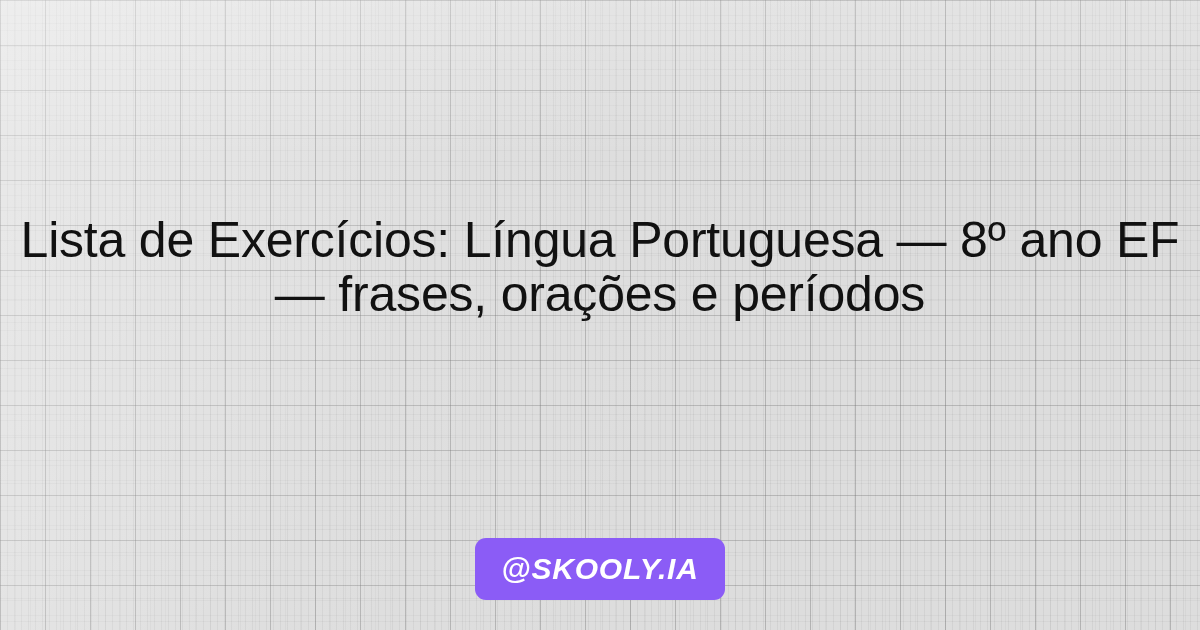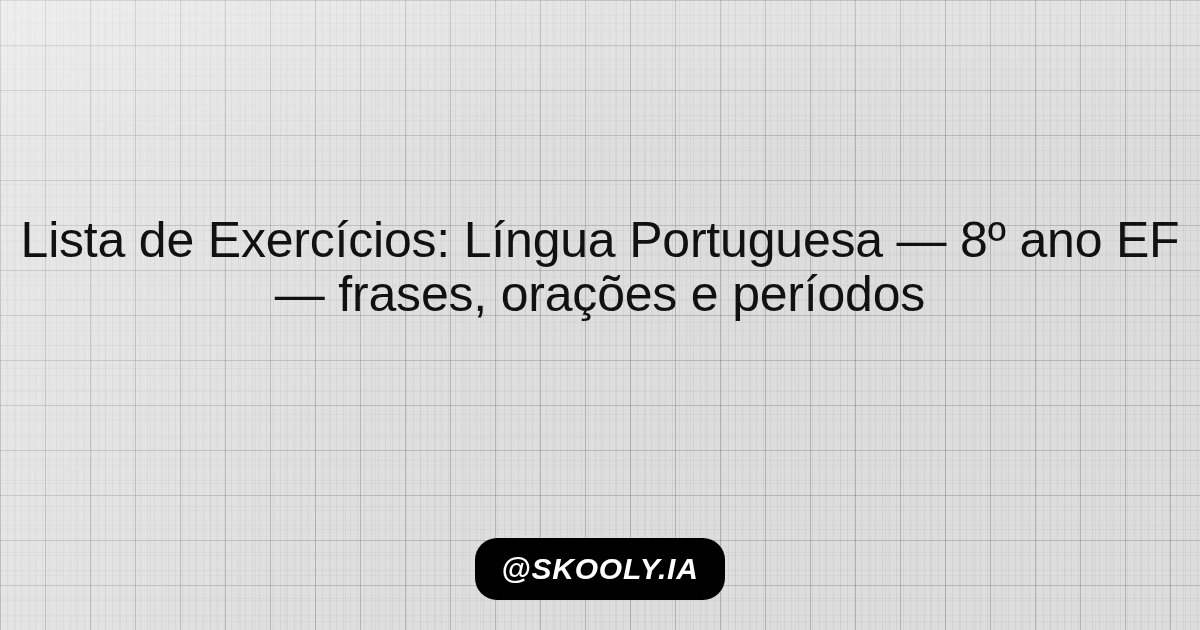--- a/index.html
+++ b/index.html
@@ -98,31 +98,31 @@
     position: absolute;
     left: 0;
     right: 0;
     top: 538px;
     display: flex;
     justify-content: center;
   }
 
   .badge {
     display: inline-block;
-    background-color: #000000;
+    background-color: #8b5cf6;
     color: #ffffff;
     font-family: "Liberation Sans", sans-serif;
     font-size: 30px;
     font-weight: bold;
     font-style: italic;
     letter-spacing: 0.8px;
     line-height: 62px;
     height: 62px;
     padding: 0 26px;
-    border-radius: 22px;
+    border-radius: 11px;
     white-space: nowrap;
     box-sizing: border-box;
     text-align: center;
   }
 </style>
 </head>
 <body>
 
 <div class="card">
 

